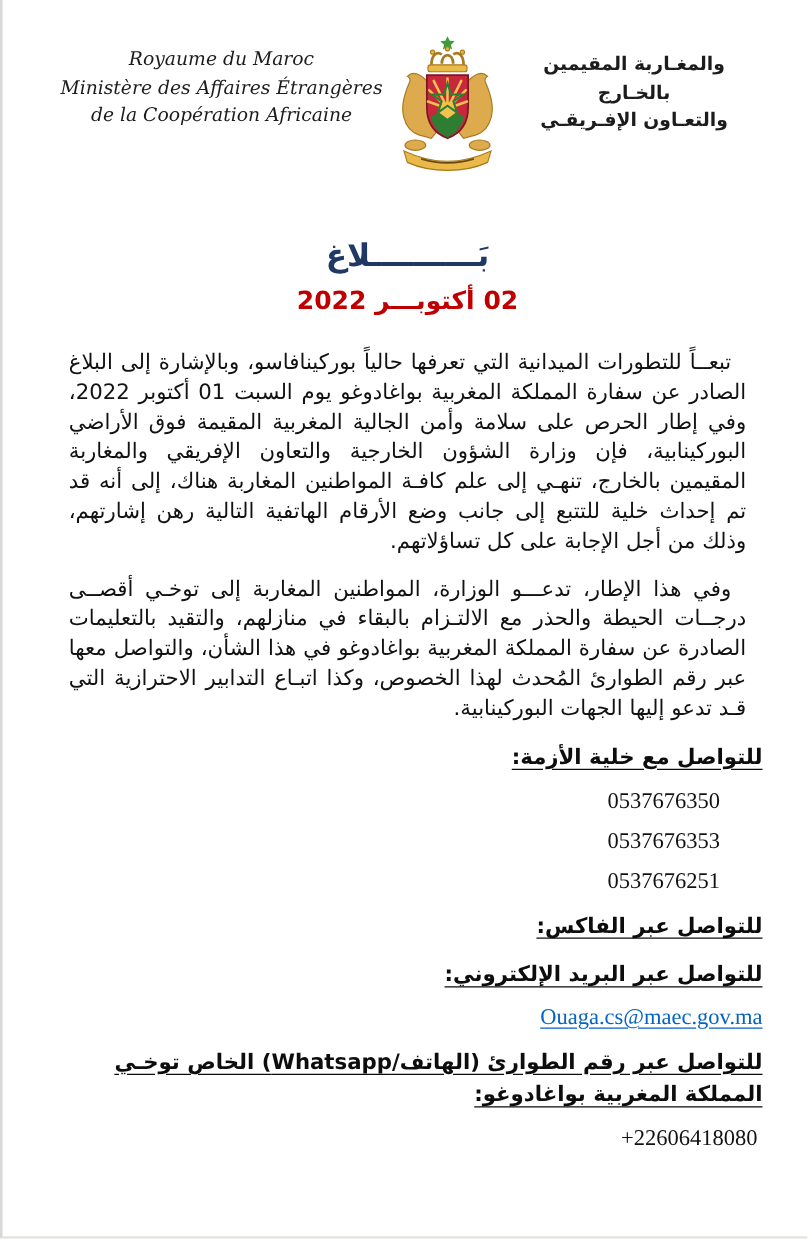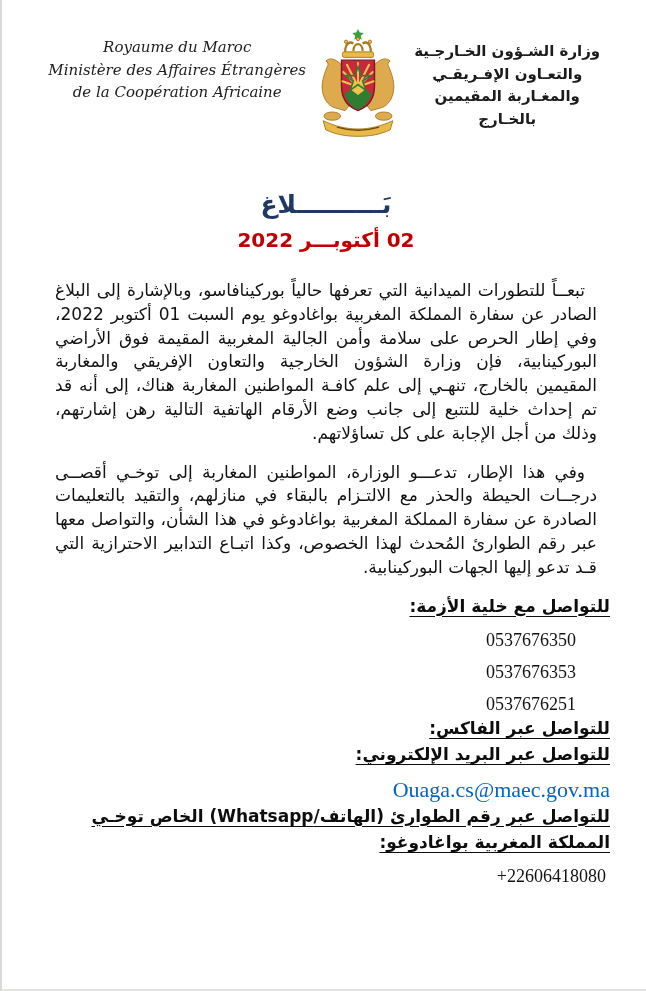--- a/index.html
+++ b/index.html
@@ -43,40 +43,40 @@
   
   .para{
     direction:rtl;text-align:justify;
     font-size:17px;line-height:1.4;
     margin:13px;color:#121212;
     text-indent:12px;
   }
   .para1{margin-top:27px;}
   .para2{margin-top:15px;}
   
-  .section{direction:rtl;}
+  .section{direction:rtl;margin-top:13px;}
   .sec-head{
     font-size:17px;font-weight:700;
     text-decoration:underline;
     text-underline-offset:4px;
     text-align:right;line-height:1.55;
     color:#0d0d0d;
   }
   .num{
     direction:ltr;text-align:right;
     font-family:"Liberation Serif","DejaVu Serif","DejaVu Sans",serif;
     font-size:18px;color:#121212;
     margin-top:11px;padding-right:34px;
   }
   .num.flush{padding-right:4px;}
   .email-row{direction:ltr;text-align:right;margin-top:9px;padding-right:0;}
   .email-link{
     font-family:"Liberation Serif","DejaVu Serif","DejaVu Sans",serif;
-    font-size:22px;color:var(--link-color,#0563C1);
-    text-underline-offset:3px;
+    font-size:18px;color:var(--link-color,#0563C1);
+    text-decoration:underline;text-underline-offset:3px;
     cursor:pointer;
   }
 </style>
 </head>
 <body>
 
 <div class="page">
 
   <header class="doc-header">
     <div class="fr-block">
@@ -117,23 +117,22 @@
         <path d="M35 72c4 10 9 15 15 17 6-2 11-7 15-17l-7-5-8 6-8-6z" fill="#2f7d32"></path>
 
         <path d="M50 42l3.2 9.8h10.3l-8.3 6 3.1 9.8-8.3-6-8.3 6 3.1-9.8-8.3-6h10.3z" fill="none" stroke="#2f7d32" stroke-width="1.8"></path>
 
         <path d="M12 101c13 6 25 9 38 9s25-3 38-9l-3 10c-11 5-22 7-35 7s-24-2-35-7z" fill="#e9b949" stroke="#a87a1d" stroke-width="1"></path>
         <path d="M27 108c15 4.5 31 4.5 46 0" stroke="#6b4a0e" stroke-width="1.6" fill="none"></path>
       </svg>
     </div>
 
     <div class="ar-block">
-      <div>وزارة الشـؤون الخـارجـية</div>
+      <div>والمغـاربة المقيمين بالخـارج</div>
       <div>والتعـاون الإفـريقـي</div>
-      <div>والمغـاربة المقيمين بالخـارج</div>
     </div>
   </header>
 
   <div class="title">بَــــــــــلاغ</div>
   <div class="date">02 أكتوبـــر 2022</div>
 
   <p class="para para1">تبعــاً للتطورات الميدانية التي تعرفها حالياً بوركينافاسو، وبالإشارة إلى البلاغ الصادر عن سفارة المملكة المغربية بواغادوغو يوم السبت 01 أكتوبر 2022، وفي إطار الحرص على سلامة وأمن الجالية المغربية المقيمة فوق الأراضي البوركينابية، فإن وزارة الشؤون الخارجية والتعاون الإفريقي والمغاربة المقيمين بالخارج، تنهـي إلى علم كافـة المواطنين المغاربة هناك، إلى أنه قد تم إحداث خلية للتتبع إلى جانب وضع الأرقام الهاتفية التالية رهن إشارتهم، وذلك من أجل الإجابة على كل تساؤلاتهم.</p>
   <p class="para para2">وفي هذا الإطار، تدعـــو الوزارة، المواطنين المغاربة إلى توخـي أقصــى درجــات الحيطة والحذر مع الالتـزام بالبقاء في منازلهم، والتقيد بالتعليمات الصادرة عن سفارة المملكة المغربية بواغادوغو في هذا الشأن، والتواصل معها عبر رقم الطوارئ المُحدث لهذا الخصوص، وكذا اتبـاع التدابير الاحترازية التي قـد تدعو إليها الجهات البوركينابية.</p>
 
   <div class="section">

